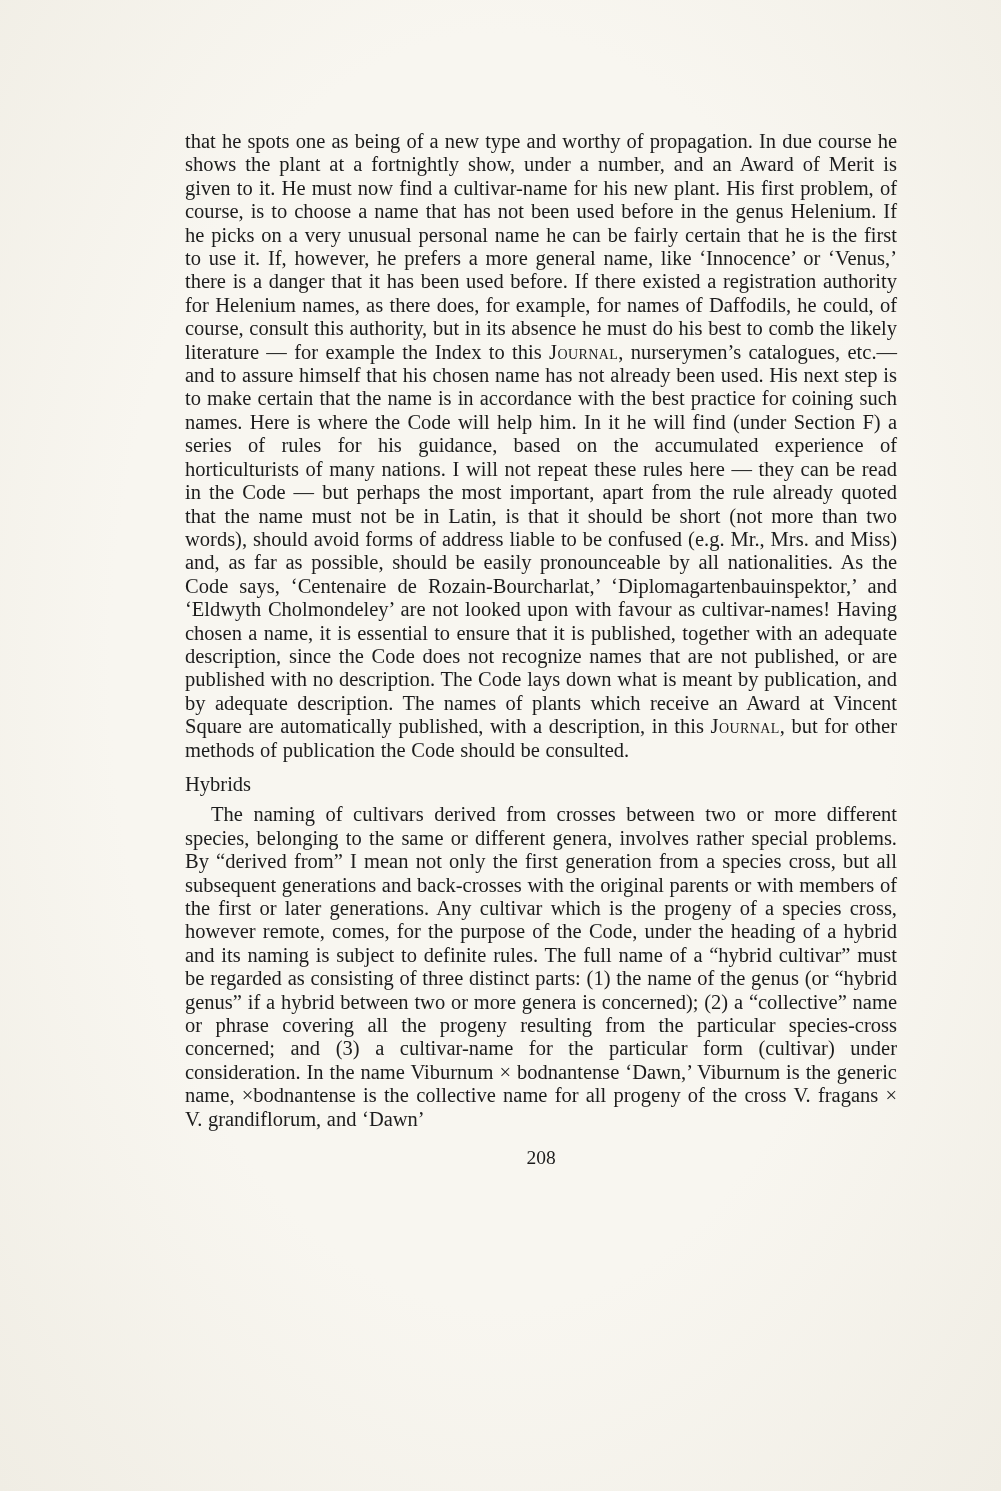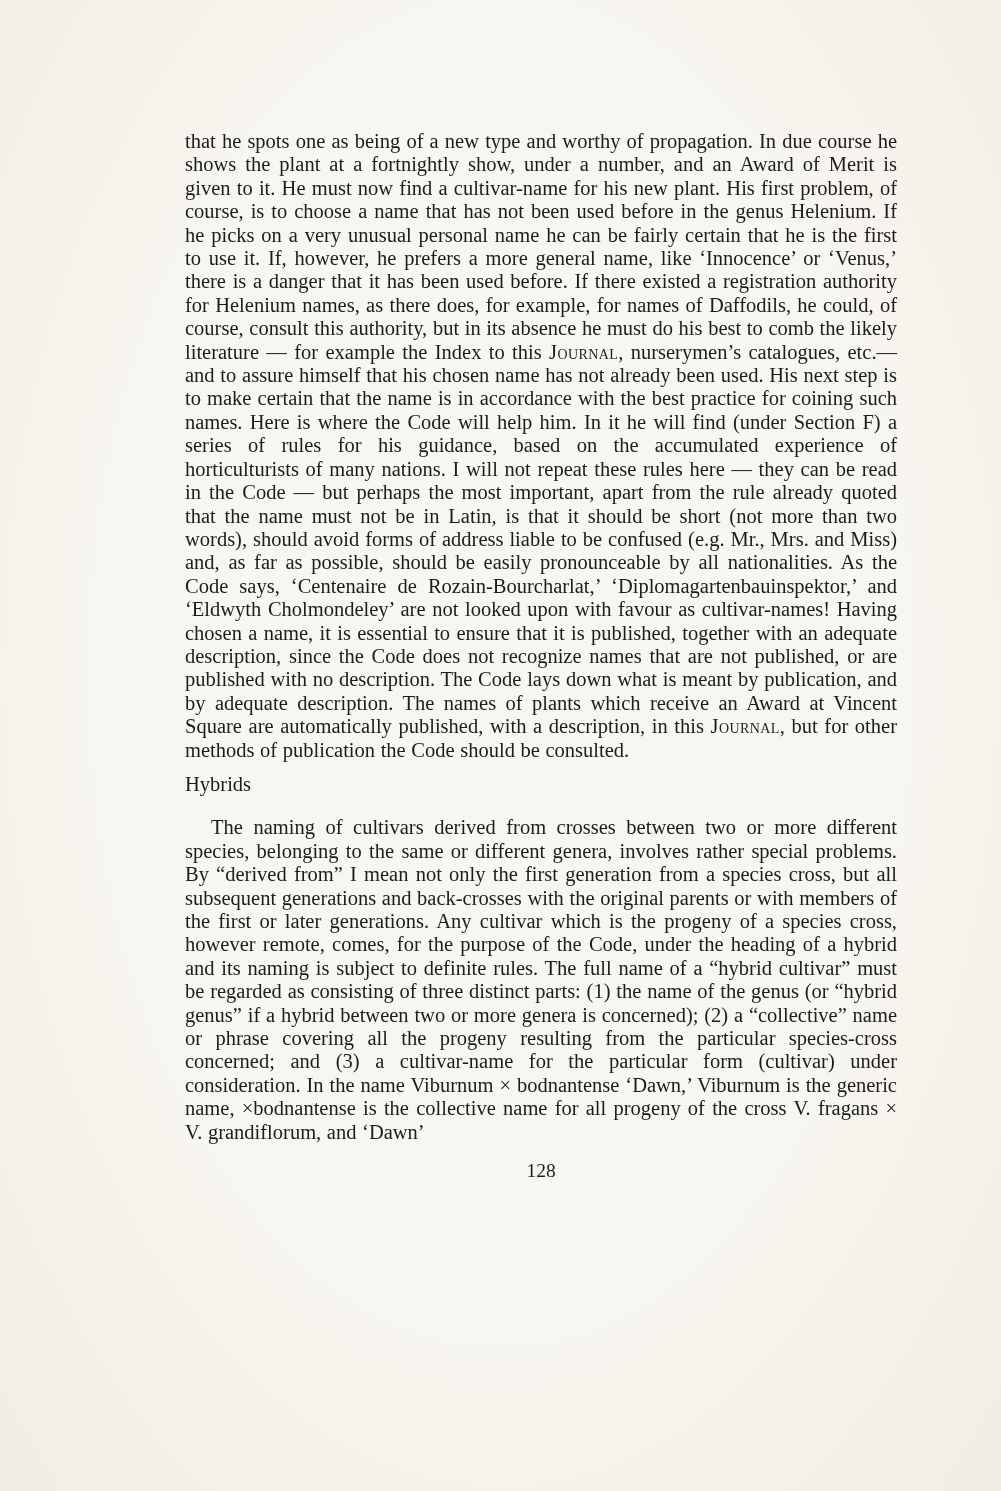--- a/index.html
+++ b/index.html
@@ -25,21 +25,21 @@
     margin: 0;
     font-size: 20.5px;
     line-height: 23.4px;
     text-align: justify;
     word-spacing: 0.5px;
   }
   p.paragraph.indent {
     text-indent: 26px;
   }
   h3.heading {
-    margin: 11px 0 20px 0;
+    margin: 11px 0 7px 0;
     font-size: 20.5px;
     line-height: 23.4px;
     font-weight: normal;
   }
   .run.normal { font-style: normal; margin-top: 24px; }
   .run.italic { }
   .run.smallcaps {
     font-variant: small-caps;
     letter-spacing: 0.4px;
   }
@@ -52,15 +52,15 @@
 </head>
 <body>
 
 <div class="page">
   <div class="text-block">
     <div id="paragraphs">
         <p class="paragraph"><span class="run normal">that he spots one as being of a new type and worthy of propagation. In due course he shows the plant at a fortnightly show, under a number, and an Award of Merit is given to it. He must now find a cultivar-name for his new plant. His first problem, of course, is to choose a name that has not been used before in the genus </span><span class="run italic">Helenium</span><span class="run normal">. If he picks on a very unusual personal name he can be fairly certain that he is the first to use it. If, however, he prefers a more general name, like ‘Innocence’ or ‘Venus,’ there is a danger that it has been used before. If there existed a registration authority for </span><span class="run italic">Helenium</span><span class="run normal"> names, as there does, for example, for names of Daffodils, he could, of course, consult this authority, but in its absence he must do his best to comb the likely literature — for example the Index to this </span><span class="run smallcaps">Journal</span><span class="run normal">, nurserymen’s catalogues, etc.—and to assure himself that his chosen name has not already been used. His next step is to make certain that the name is in accordance with the best </span><span class="run italic">practice</span><span class="run normal"> for coining such names. Here is where the Code will help him. In it he will find (under Section F) a series of rules for his guidance, based on the accumulated experience of horticulturists of many nations. I will not repeat these rules here — they can be read in the Code — but perhaps the most important, apart from the rule already quoted that the name must not be in Latin, is that it should be short (not more than two words), should avoid forms of address liable to be confused (</span><span class="run italic">e.g.</span><span class="run normal"> Mr., Mrs. and Miss) and, as far as possible, should be easily pronounceable by all nationalities. As the Code says, ‘Centenaire de Rozain-Bourcharlat,’ ‘Diplomagartenbauinspektor,’ and ‘Eldwyth Cholmondeley’ are not looked upon with favour as cultivar-names! Having chosen a name, it is essential to ensure that it is published, together with an adequate description, since the Code does not recognize names that are not published, or are published with no description. The Code lays down what is meant by publication, and by adequate description. The names of plants which receive an Award at Vincent Square are automatically published, with a description, in this </span><span class="run smallcaps">Journal</span><span class="run normal">, but for other methods of publication the Code should be consulted.</span></p>
         <h3 class="heading"><span class="run italic">Hybrids</span></h3>
         <p class="paragraph indent"><span class="run normal">The naming of cultivars derived from crosses between two or more different species, belonging to the same or different genera, involves rather special problems. By “derived from” I mean not only the </span><span class="run italic">first</span><span class="run normal"> generation from a species cross, but all subsequent generations and back-crosses with the original parents or with members of the first or later generations. Any cultivar which is the progeny of a species cross, however remote, comes, for the purpose of the Code, under the heading of a hybrid and its naming is subject to definite rules. The full name of a “hybrid cultivar” must be regarded as consisting of three distinct parts: (1) the name of the genus (or “hybrid genus” if a hybrid between two or more genera is concerned); (2) a “collective” name or phrase covering </span><span class="run italic">all</span><span class="run normal"> the progeny resulting from the particular species-cross concerned; and (3) a cultivar-name for the particular form (cultivar) under consideration. In the name </span><span class="run italic">Viburnum × bodnantense</span><span class="run normal"> ‘Dawn,’ </span><span class="run italic">Viburnum</span><span class="run normal"> is the generic name, ×</span><span class="run italic">bodnantense</span><span class="run normal"> is the collective name for all progeny of the cross </span><span class="run italic">V. fragans × V. grandiflorum</span><span class="run normal">, and ‘Dawn’</span></p>
       </div>
-    <div class="page-number">128</div>
+    <div class="page-number">208</div>
   </div>
 </div>
 
 </body></html>

